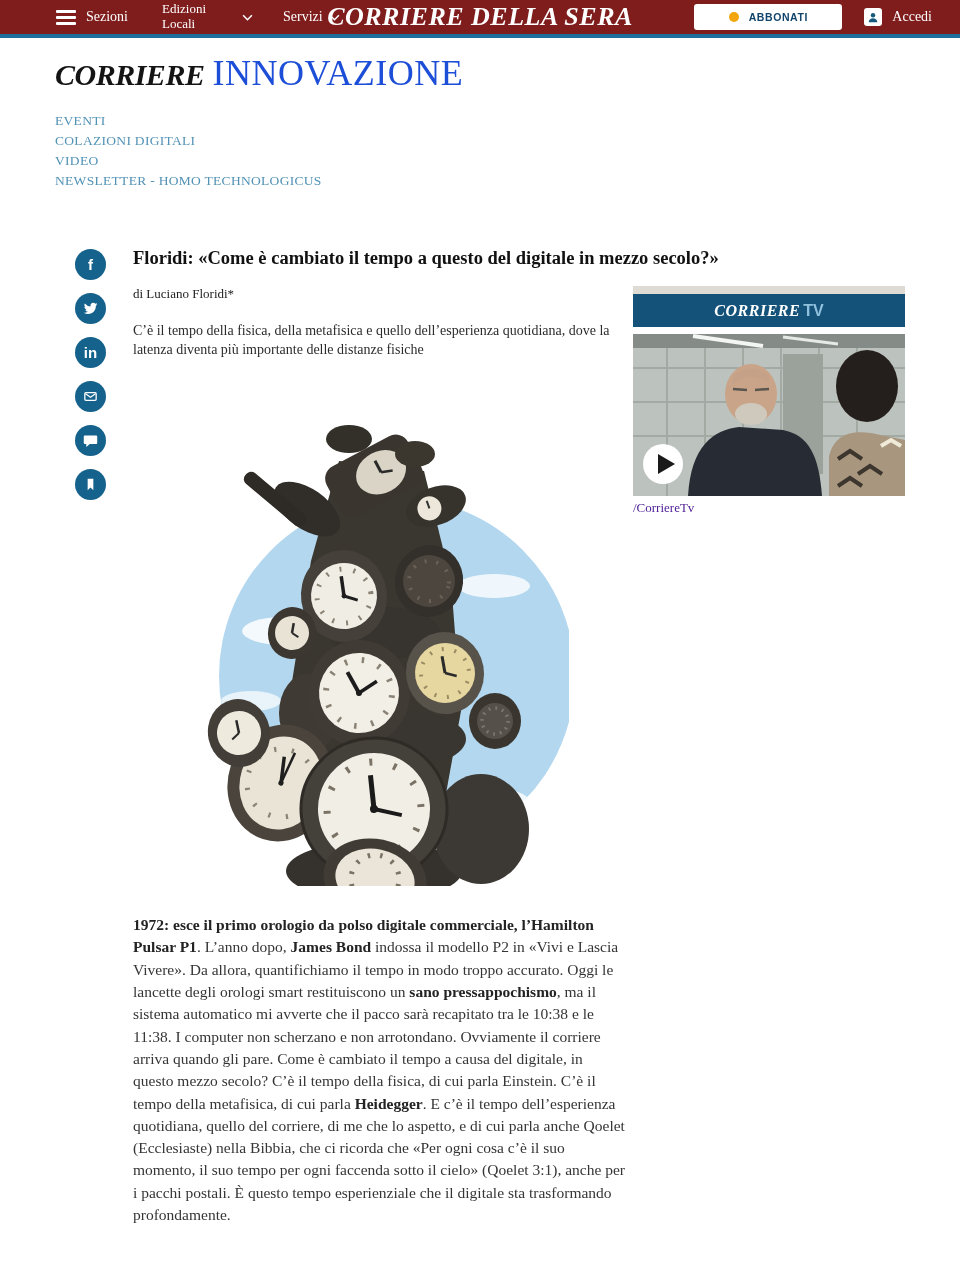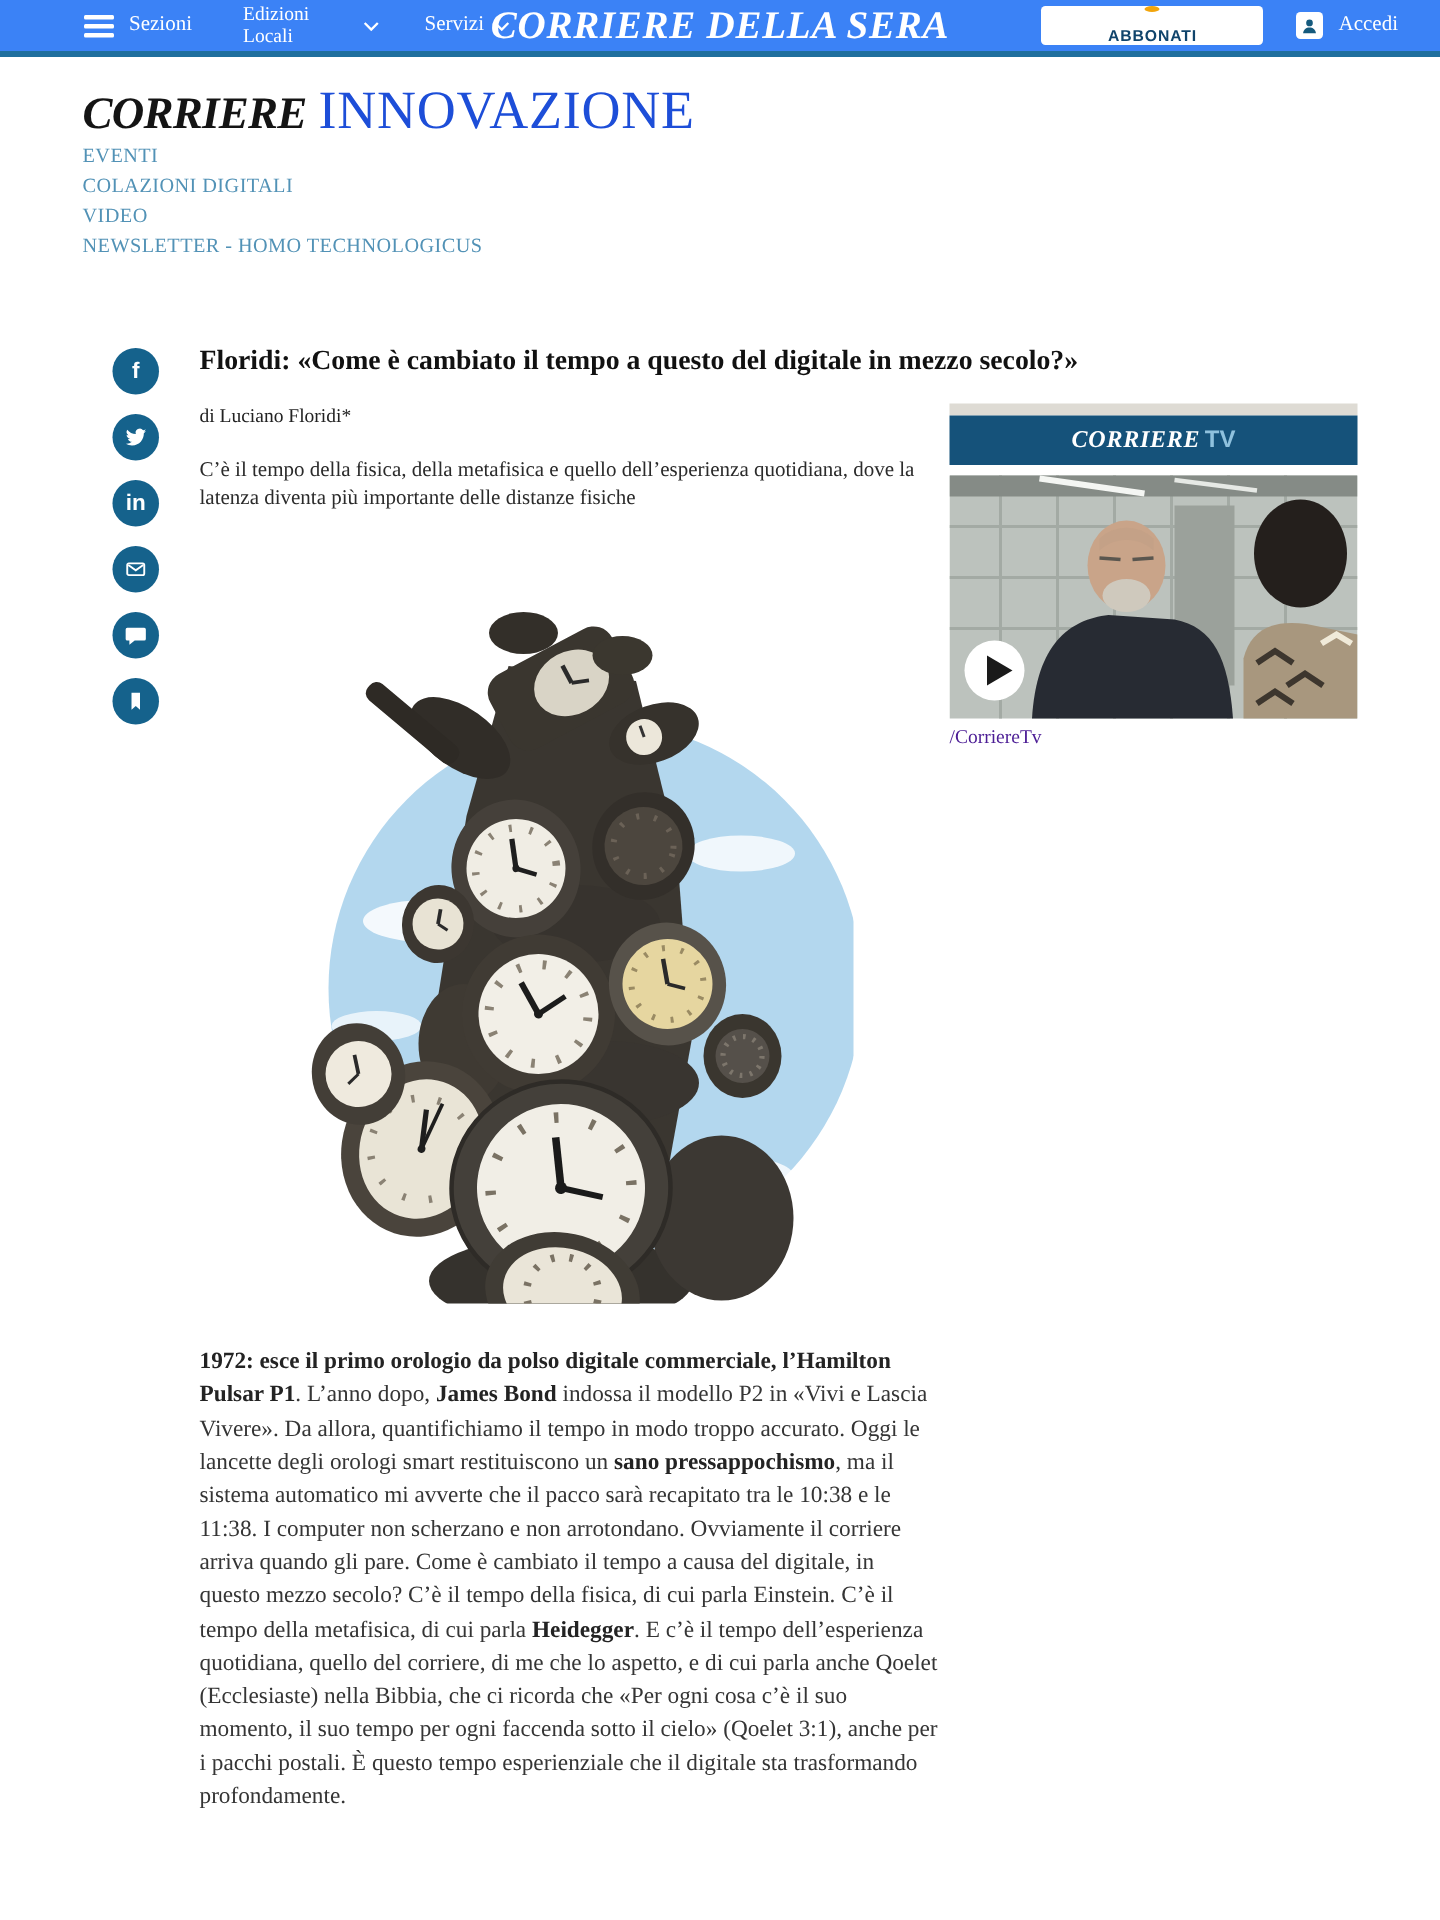--- a/index.html
+++ b/index.html
@@ -1,52 +1,52 @@
 <!DOCTYPE html>
 <html><head>
 <meta charset="utf-8">
 <style>
   * { margin:0; padding:0; box-sizing:border-box; }
   html,body { width:960px; background:#fff; font-family:"Liberation Serif", serif; }
   body { height:1280px; overflow:hidden; }
 
   
-  .topbar { position:relative; height:38px; background:#3b82f6; border-bottom:4px solid #1f6f9d;
+  .topbar { position:relative; height:38px; background:#7f1d1d; border-bottom:4px solid #1f6f9d;
             display:flex; align-items:center; padding:0 28px 0 56px; color:#fff; }
   .burger { width:20px; display:flex; flex-direction:column; gap:3px; cursor:pointer; }
   .burger span { display:block; height:3px; background:#fff; border-radius:1px; }
   .tb-link { color:#fff; font-size:14px; text-decoration:none; }
   .tb-sezioni { margin-left:10px; }
   .tb-edizioni { margin-left:34px; font-size:13px; line-height:1.15; width:58px; }
   .chev { margin-left:22px; display:inline-flex; }
   .chev svg { width:11px; height:7px; }
   .tb-servizi { margin-left:30px; }
   .chev2 { margin-left:6px; }
   .masthead { position:absolute; left:50%; top:50%; transform:translate(-50%,-50%);
               font-size:26px; font-weight:700; font-style:italic; letter-spacing:.5px;
               color:#fff; white-space:nowrap; }
   .tb-right { margin-left:auto; display:flex; align-items:center; gap:22px; }
   .abbonati { display:flex; align-items:center; justify-content:center; gap:10px;
               width:148px; height:26px; background:#fff; border:none; border-radius:3px;
-              cursor:pointer;flex-direction:column; }
+              cursor:pointer; }
   .abbonati .dot { width:10px; height:10px; border-radius:50%; background:#f2a50c; }
   .abbonati .lbl { font-family:"Liberation Sans", sans-serif; font-size:10.5px; font-weight:700;
                    letter-spacing:.6px; color:#10446b; }
   .accedi { display:flex; align-items:center; gap:10px; cursor:pointer; color:#fff;
             background:none; border:none; font-family:"Liberation Serif", serif; font-size:14px;text-align:right; }
   .accedi .uicon { width:18px; height:18px; background:#fff; border-radius:3px;
                    display:flex; align-items:center; justify-content:center; }
   .accedi .uicon svg { width:12px; height:12px; }
 
   
   .wrap { padding:0 55px; }
   .brand { margin-top:14px; display:flex; align-items:baseline; }
   .brand .b1 { font-size:30px; font-weight:700; font-style:italic; color:#141414; letter-spacing:-.5px; }
   .brand .b2 { font-size:36px; font-weight:400; color:#1d4ed8; margin-left:8px; letter-spacing:.5px; }
-  .sitenav { margin-top:0; }
+  .sitenav { margin-top:17px; }
   .sitenav a { display:block; color:#5292b6; font-size:13.5px; line-height:20px;
                text-decoration:none; letter-spacing:.3px; }
 
   
   .article { margin-top:56px; display:flex; padding-left:55px; padding-right:0; }
   .rail { width:78px; flex:none; padding-left:20px; padding-top:2px; }
   .sicon { width:31px; height:31px; border-radius:50%; background:#15628c; margin-bottom:13px;
            display:flex; align-items:center; justify-content:center; cursor:pointer; border:none; }
   .sicon svg { width:17px; height:17px; }
   .sicon .glyph { color:#fff; font-family:"Liberation Sans", sans-serif; font-weight:700;

